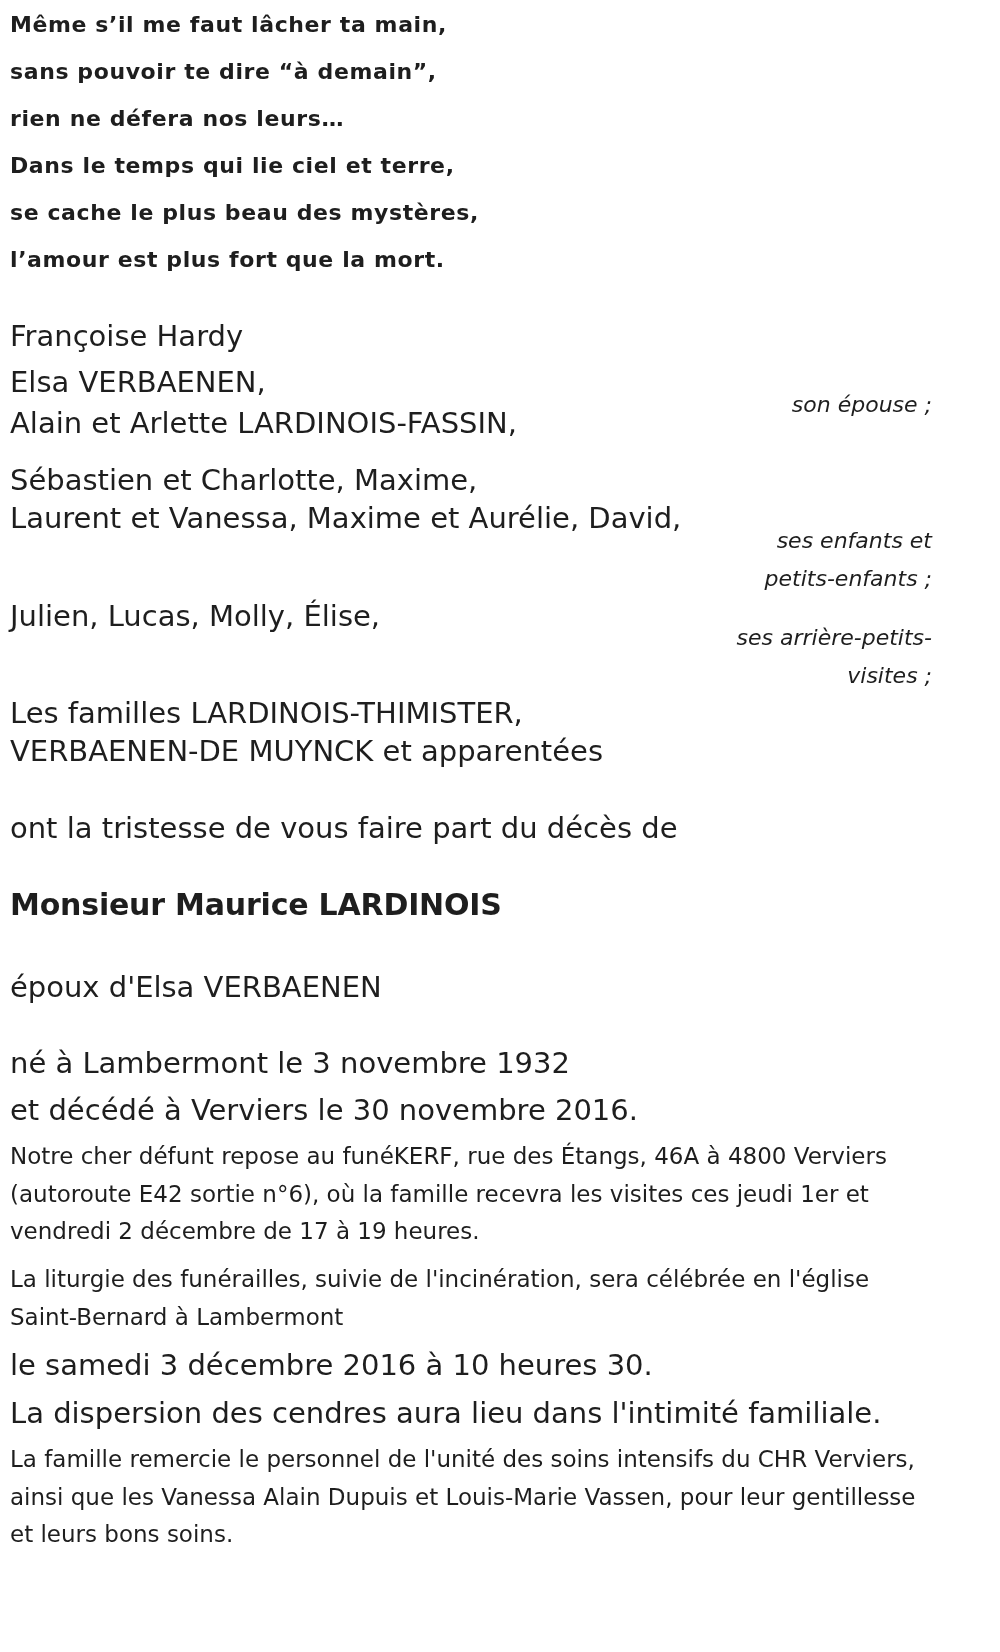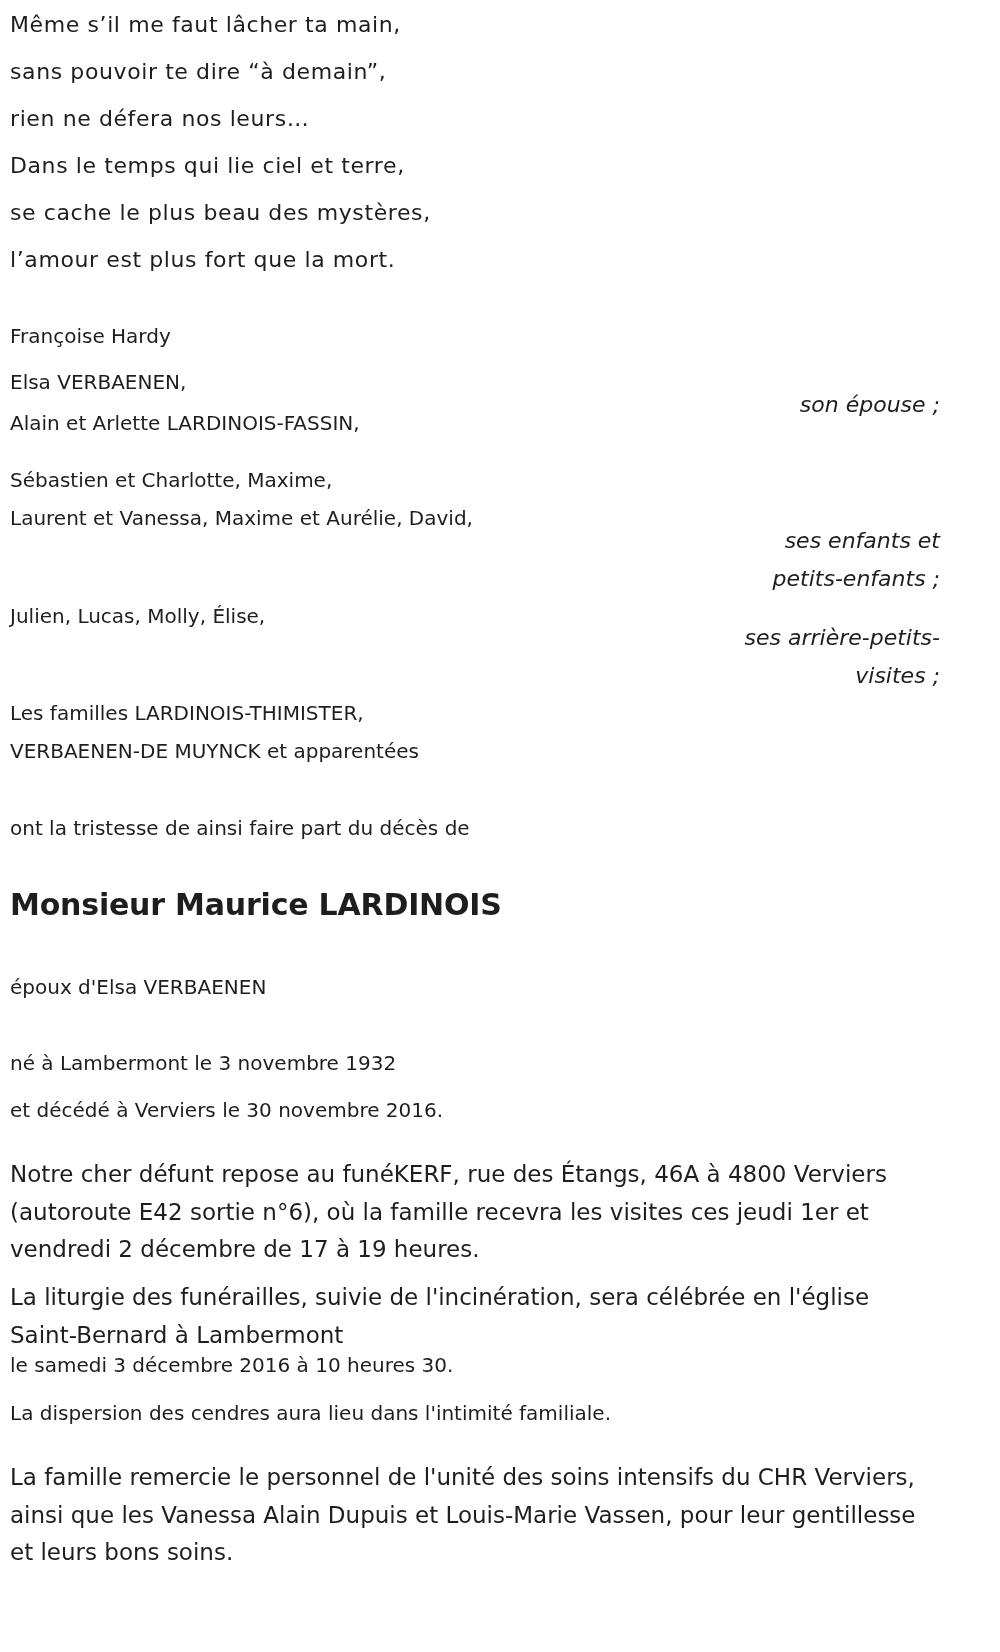--- a/index.html
+++ b/index.html
@@ -1,24 +1,24 @@
 <!DOCTYPE html>
 <html><head>
 <meta charset="utf-8">
 <style>
   html, body { margin: 0; padding: 0; background: #ffffff; }
   body { width: 1000px; height: 1652px; position: relative; overflow: hidden;
          font-family: "DejaVu Sans", sans-serif; color: #1e1e1e; }
   .doc { position: absolute; left: 10px; top: 0; width: 930px; }
-  .line { position: absolute; left: 0; white-space: nowrap; font-size: 20px; line-height: 30px; }
-  .poem { font-weight: normal; font-size: 22px; letter-spacing: 0.6px; }
-  .right { left: auto; right: 0; text-align: right; font-style: italic; font-size: 22px; }
+  .line { position: absolute; left: 0; white-space: nowrap; font-size: 29px; line-height: 30px; }
+  .poem { font-weight: bold; font-size: 22px; letter-spacing: 0.6px; }
+  .right { left: auto; right: 8px; text-align: right; font-style: italic; font-size: 22px; }
   .title { font-weight: bold; font-size: 30px; line-height: 44px; letter-spacing: -0.2px; }
   .bold { font-weight: normal; }
-  .para { position: absolute; left: 0; width: 930px; font-size: 23px; line-height: 37.7px; margin-top: 18px; }
+  .para { position: absolute; left: 0; width: 930px; font-size: 23px; line-height: 37.7px; }
 </style>
 </head>
 <body>
 
 <div class="doc">
 
   <div>
     <div class="line poem" style="top:10px">Même s’il me faut lâcher ta main,</div>
     <div class="line poem" style="top:57px">sans pouvoir te dire “à demain”,</div>
     <div class="line poem" style="top:104px">rien ne défera nos leurs…</div>
@@ -40,21 +40,21 @@
 
     <div class="line" style="top:601px">Julien, Lucas, Molly, Élise,</div>
     <div class="line right" style="top:623px">ses arrière-petits-</div>
     <div class="line right" style="top:661px">visites ;</div>
 
     <div class="line" style="top:698px">Les familles LARDINOIS-THIMISTER,</div>
     <div class="line" style="top:736px">VERBAENEN-DE MUYNCK et apparentées</div>
   </div>
 
   <div>
-    <div class="line" style="top:813px">ont la tristesse de ainsi faire part du décès de</div>
+    <div class="line" style="top:813px">ont la tristesse de vous faire part du décès de</div>
     <div class="line title" style="top:883px">Monsieur Maurice LARDINOIS</div>
     <div class="line" style="top:972px">époux d'Elsa VERBAENEN</div>
     <div class="line" style="top:1048px">né à Lambermont le 3 novembre 1932</div>
     <div class="line" style="top:1095px">et décédé à Verviers le 30 novembre 2016.</div>
     <div class="para" style="top:1138px">Notre cher défunt repose au funéKERF, rue des Étangs, 46A à 4800 Verviers (autoroute E42 sortie n°6), où la famille recevra les visites ces jeudi 1er et vendredi 2 décembre de 17 à 19 heures.</div>
     <div class="para" style="top:1261px">La liturgie des funérailles, suivie de l'incinération, sera célébrée en l'église Saint-Bernard à Lambermont</div>
     <div class="line bold" style="top:1350px">le samedi 3 décembre 2016 à 10 heures 30.</div>
     <div class="line" style="top:1398px">La dispersion des cendres aura lieu dans l'intimité familiale.</div>
     <div class="para" style="top:1441px">La famille remercie le personnel de l'unité des soins intensifs du CHR Verviers, ainsi que les Vanessa Alain Dupuis et Louis-Marie Vassen, pour leur gentillesse et leurs bons soins.</div>
   </div>

